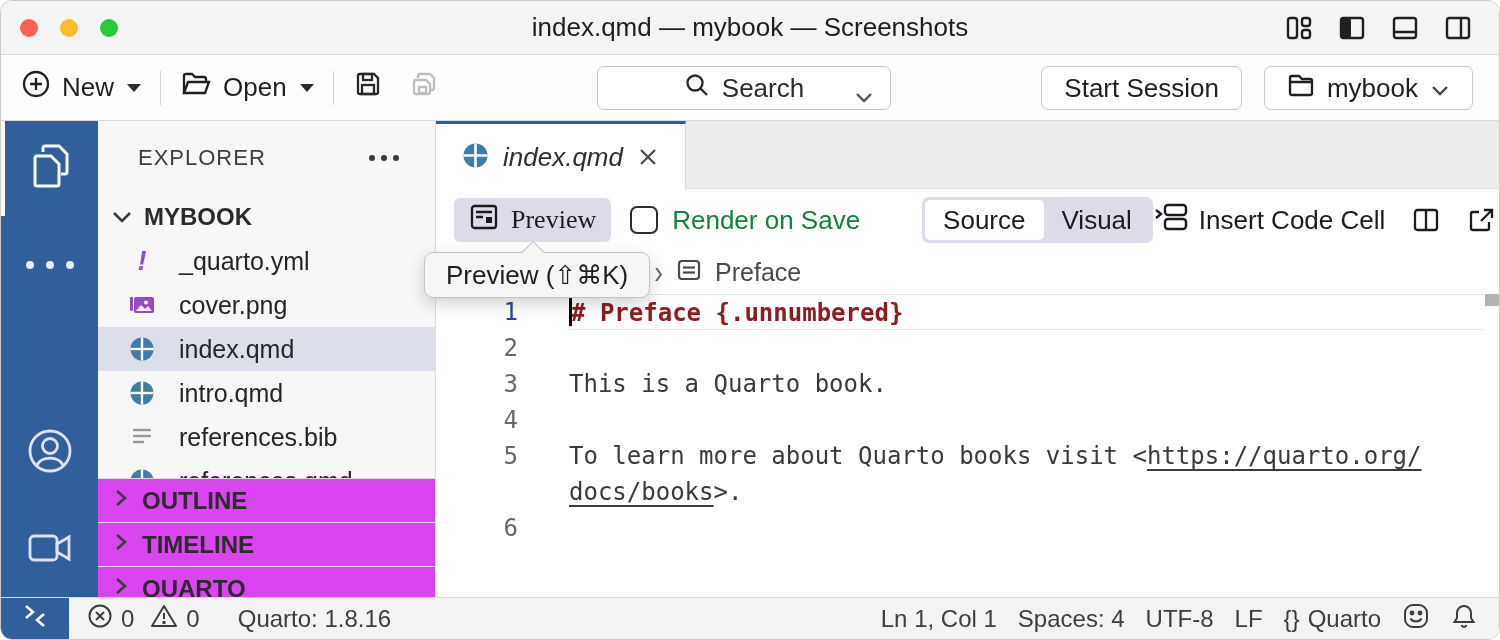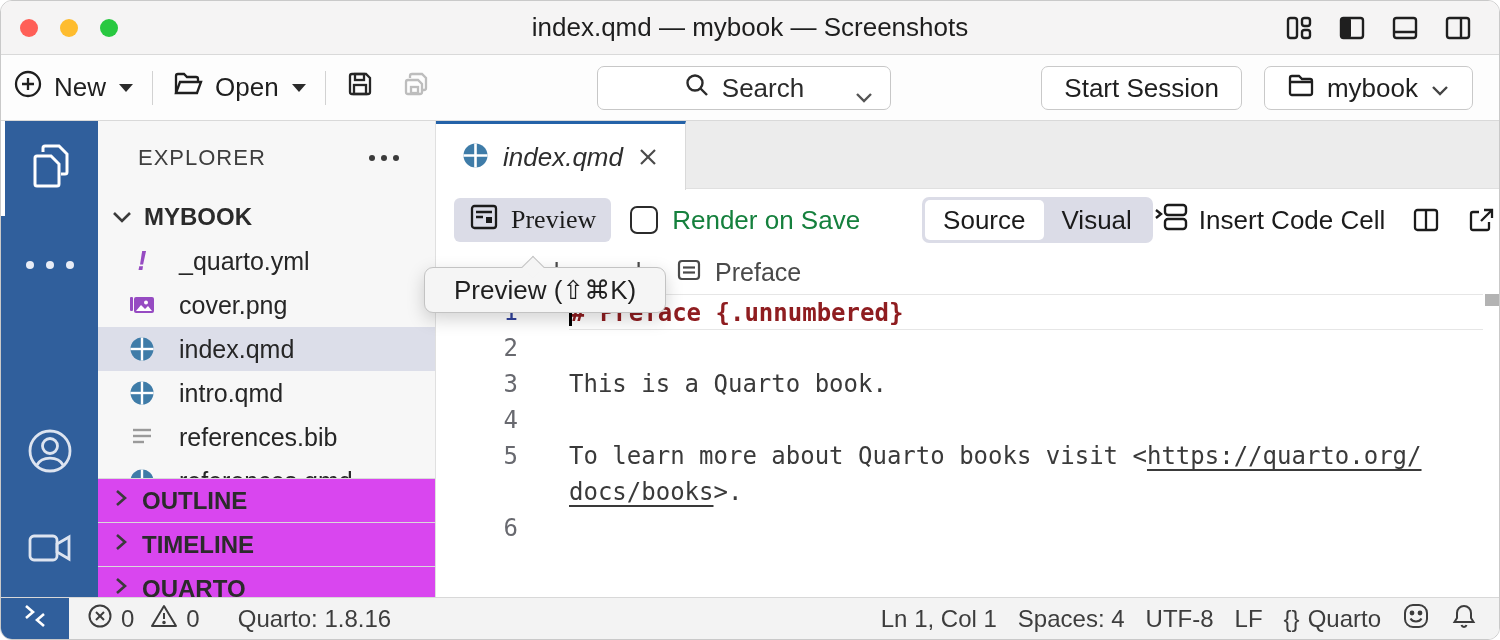--- a/index.html
+++ b/index.html
@@ -15,21 +15,21 @@
   
   .titlebar{height:54px;background:#f5f4f4;border-bottom:1px solid var(--ui-border);display:flex;align-items:center;position:relative}
   .lights{display:flex;gap:22px;margin-left:19px}
   .light{width:18px;height:18px;border-radius:50%}
   .light.red{background:#ff5f57}.light.yellow{background:#febc2e}.light.green{background:#28c840}
   .win-title{position:absolute;left:0;right:0;text-align:center;font-size:26px;font-weight:500;color:#1e1e1e}
   .tb-icons{margin-left:auto;display:flex;gap:23px;margin-right:26px;z-index:2}
   .tb-icons svg{display:block}
 
   
-  .toolbar{height:66px;background:#fdfdfd;border-bottom:1px solid var(--ui-border);display:flex;align-items:center;position:relative;padding-left:12px}
+  .toolbar{height:66px;background:#fdfdfd;border-bottom:1px solid var(--ui-border);display:flex;align-items:center;position:relative;padding-left:20px}
   .tool-btn{display:flex;align-items:center;gap:11px;font-size:26px;color:#1f1f1f;background:none;border:none;cursor:pointer;font-family:inherit}
   .caret-down{width:0;height:0;border-left:7px solid transparent;border-right:7px solid transparent;border-top:8px solid #2b2b2b;margin-left:2px}
   .v-div{width:1px;height:34px;background:#d2d2d2;margin:0 19px}
   .search-box{position:absolute;left:596px;top:11px;width:294px;height:44px;border:1.5px solid #c7c7c7;border-radius:7px;background:#fff;display:flex;align-items:center;justify-content:center;gap:12px;font-size:26px;color:#2b2b2b;cursor:pointer}
   .search-box .chev{position:absolute;right:16px;top:13px}
   .right-tools{position:absolute;right:26px;top:11px;display:flex;gap:22px}
   .pill-btn{height:44px;border:1.5px solid #c9c9c9;border-radius:7px;background:#fff;display:flex;align-items:center;gap:12px;padding:0 22px;font-size:26px;color:#1f1f1f;cursor:pointer;font-family:inherit}
 
   
   .main{display:flex;height:476px}
@@ -67,21 +67,21 @@
   .seg{height:46px;background:#dbdce7;border-radius:7px;display:flex;align-items:center;padding:3px;margin-left:20px}
   .seg-item{height:40px;display:flex;align-items:center;padding:12px 18px;font-size:26px;color:#1b1b1b;cursor:pointer;border-radius:5px}
   .seg-item.on{background:#fff}
   .ed-right{margin-left:auto;display:flex;align-items:center;gap:27px;padding-right:26px}
   .icc{display:flex;align-items:center;gap:10px;font-size:26px;color:#1b1b1b;cursor:pointer;white-space:nowrap}
   .icon-btn{cursor:pointer;display:flex}
 
   .breadcrumb{height:43px;display:flex;align-items:center;padding-left:90px;gap:13px;font-size:25px;color:#4a4a4a;flex:none;white-space:nowrap}
   .bc-chev{font-size:26px;color:#6d6d6d;transform:scaleY(1.25)}
 
-  .tooltip{position:absolute;left:-12px;top:146px;height:46px;line-height:44px;background:#f5f5f5;border:1px solid #c3c3c3;border-radius:9px;padding:0 29px;font-size:26px;color:#1f1f1f;z-index:20;box-shadow:0 6px 18px rgba(0,0,0,.18);white-space:nowrap}
+  .tooltip{position:absolute;left:-12px;top:131px;height:46px;line-height:44px;background:#f5f5f5;border:1px solid #c3c3c3;border-radius:9px;padding:0 21px;font-size:26px;color:#1f1f1f;z-index:20;box-shadow:0 6px 18px rgba(0,0,0,.18);white-space:nowrap}
   .tooltip .tip-caret{position:absolute;left:100px;top:-9px;width:16px;height:16px;background:#f5f5f5;border-left:1px solid #c3c3c3;border-top:1px solid #c3c3c3;transform:rotate(45deg)}
 
   .code-area{flex:1;position:relative;font-family:"DejaVu Sans Mono","Liberation Mono",monospace;font-size:24px;overflow:hidden;cursor:text}
   .code-line{display:flex;height:36px;line-height:36px;white-space:pre}
   .gutter{width:82px;text-align:right;color:#68696f;flex:none}
   .code-text{margin-left:51px;flex:1;margin-right:16px;color:#3a3a3a}
   .code-line.current .code-text{border-top:1.5px solid #e6e6e6;border-bottom:1.5px solid #e6e6e6}
   .code-line.current .gutter{color:#30419b}
   .seg-heading{color:var(--heading-red);font-weight:700}
   .seg-link{text-decoration:underline;text-underline-offset:5px;text-decoration-thickness:2px}

